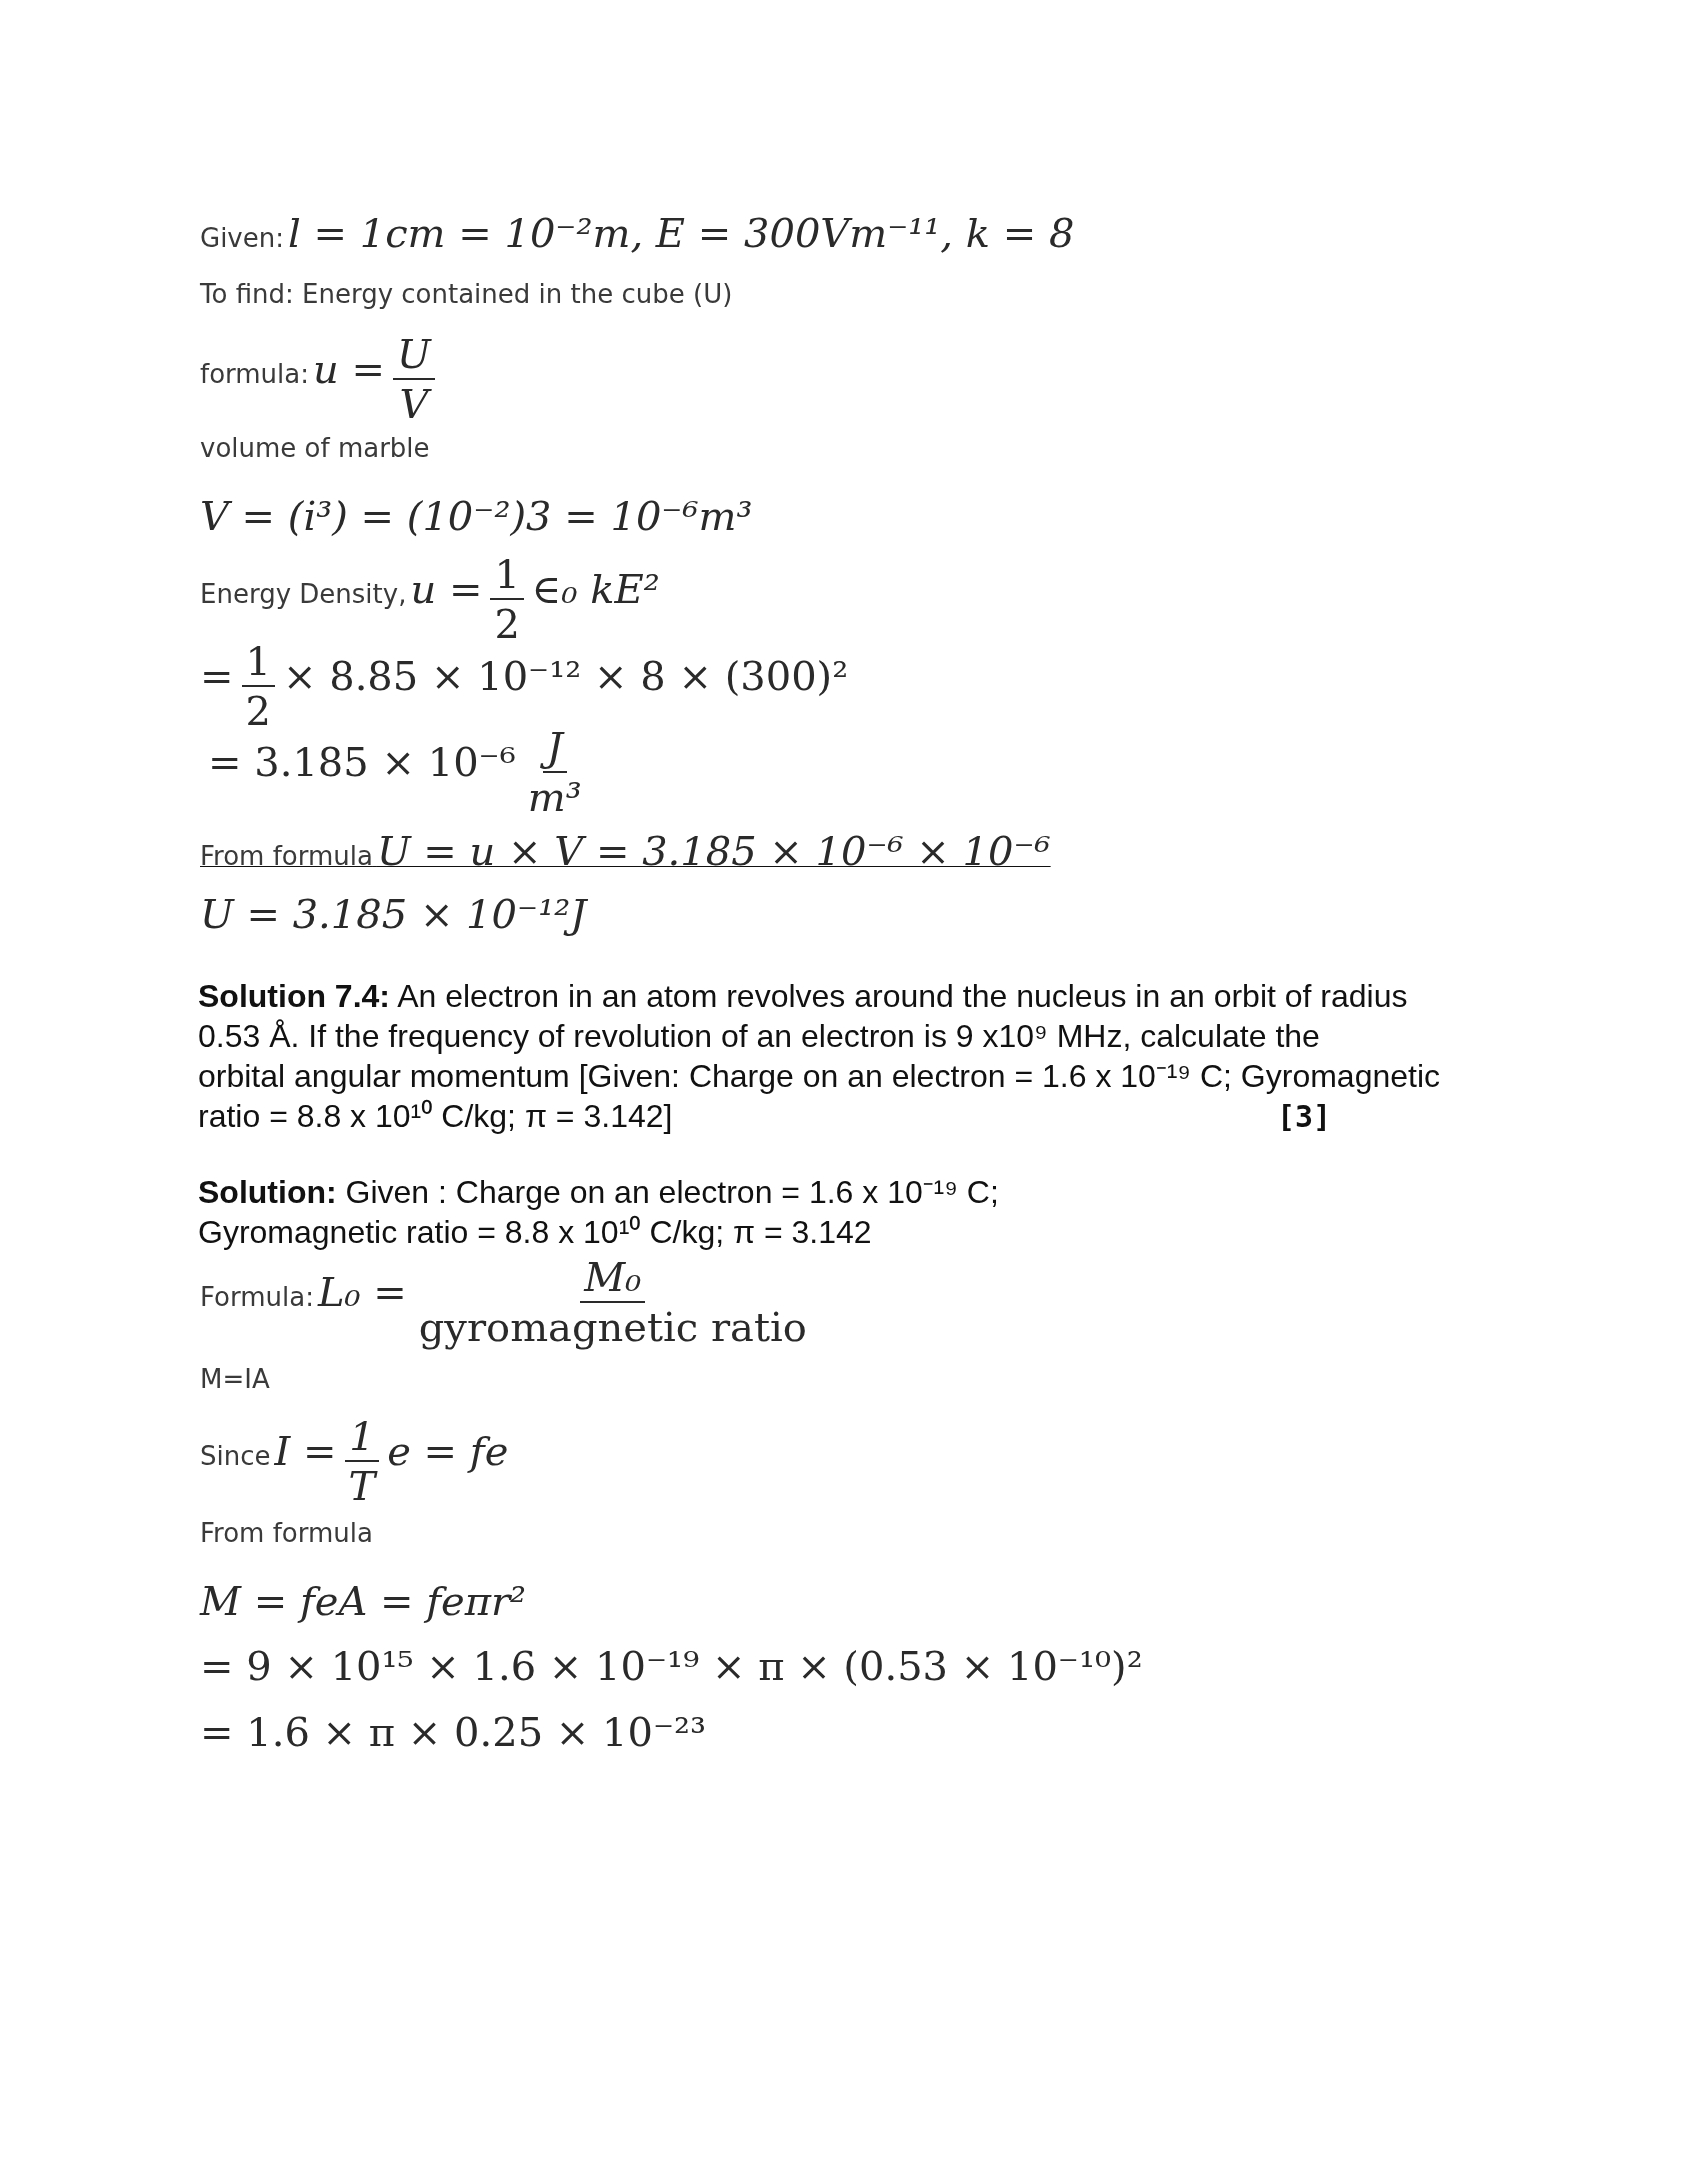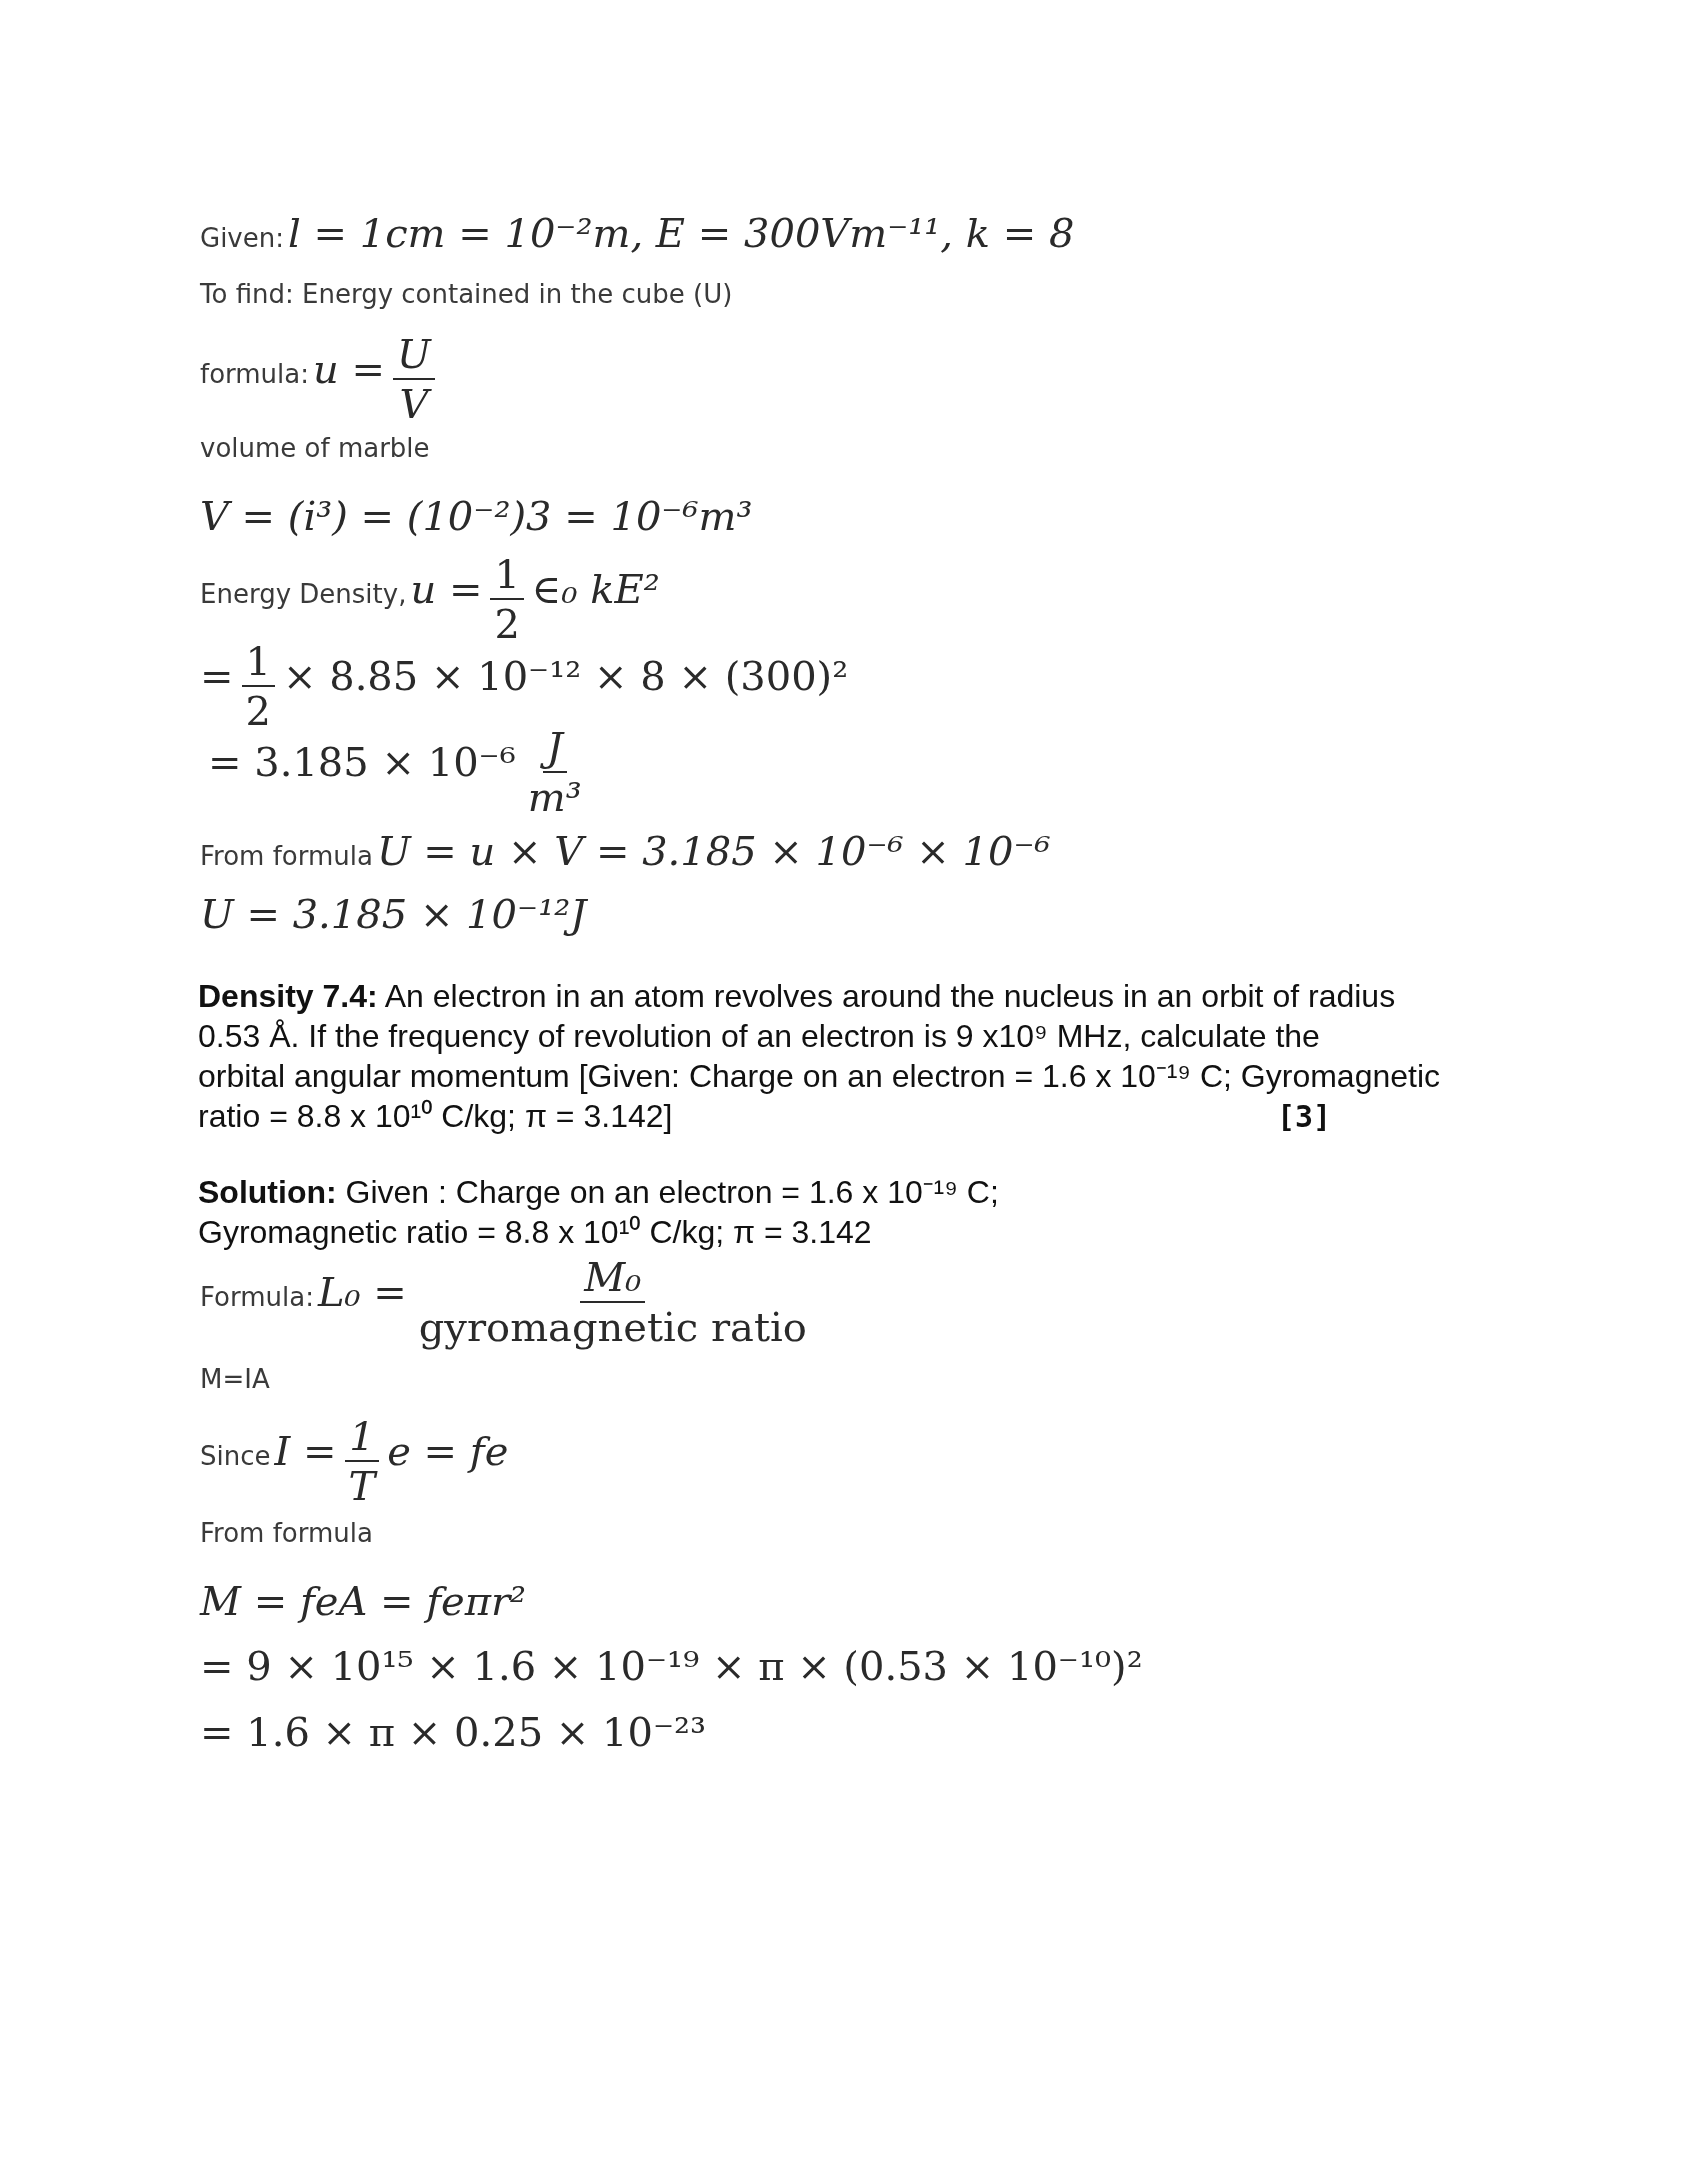--- a/index.html
+++ b/index.html
@@ -59,29 +59,29 @@
 </div>
 
 <div class="line" style="top:725px;margin-left:8px;">
   <span class="math">= 3.185 × 10⁻⁶</span>
   <span class="frac math m-i">
     <span class="num">J</span>
     <span class="den">m³</span>
   </span>
 </div>
 
-<div class="line" style="top:828px;">
+<div class="line" style="top:828px;text-decoration:underline;">
   <span class="img-text">From formula</span>
   <span class="math m-i">U = u × V = 3.185 × 10⁻⁶ × 10⁻⁶</span>
 </div>
 
 <div class="line math m-i" style="top:891px;">U = 3.185 × 10⁻¹²J</div>
 
 <div class="para body-text" style="top:976px;">
-  <div><span class="bold">Density 7.4:</span> <span>An electron in an atom revolves around the nucleus in an orbit of radius</span></div>
+  <div><span class="bold">Solution 7.4:</span> <span>An electron in an atom revolves around the nucleus in an orbit of radius</span></div>
   <div>0.53 Å. If the frequency of revolution of an electron is 9 x10⁹ MHz, calculate the</div>
   <div>orbital angular momentum [Given: Charge on an electron = 1.6 x 10⁻¹⁹ C; Gyromagnetic</div>
   <div>ratio = 8.8 x 10¹⁰ C/kg; π = 3.142]</div>
 </div>
 <div class="marks" style="top:1099px;">[3]</div>
 
 <div class="para body-text" style="top:1172px;">
   <div><span class="bold">Solution:</span> <span>Given : Charge on an electron = 1.6 x 10⁻¹⁹ C;</span></div>
   <div>Gyromagnetic ratio = 8.8 x 10¹⁰ C/kg; π = 3.142</div>
 </div>

